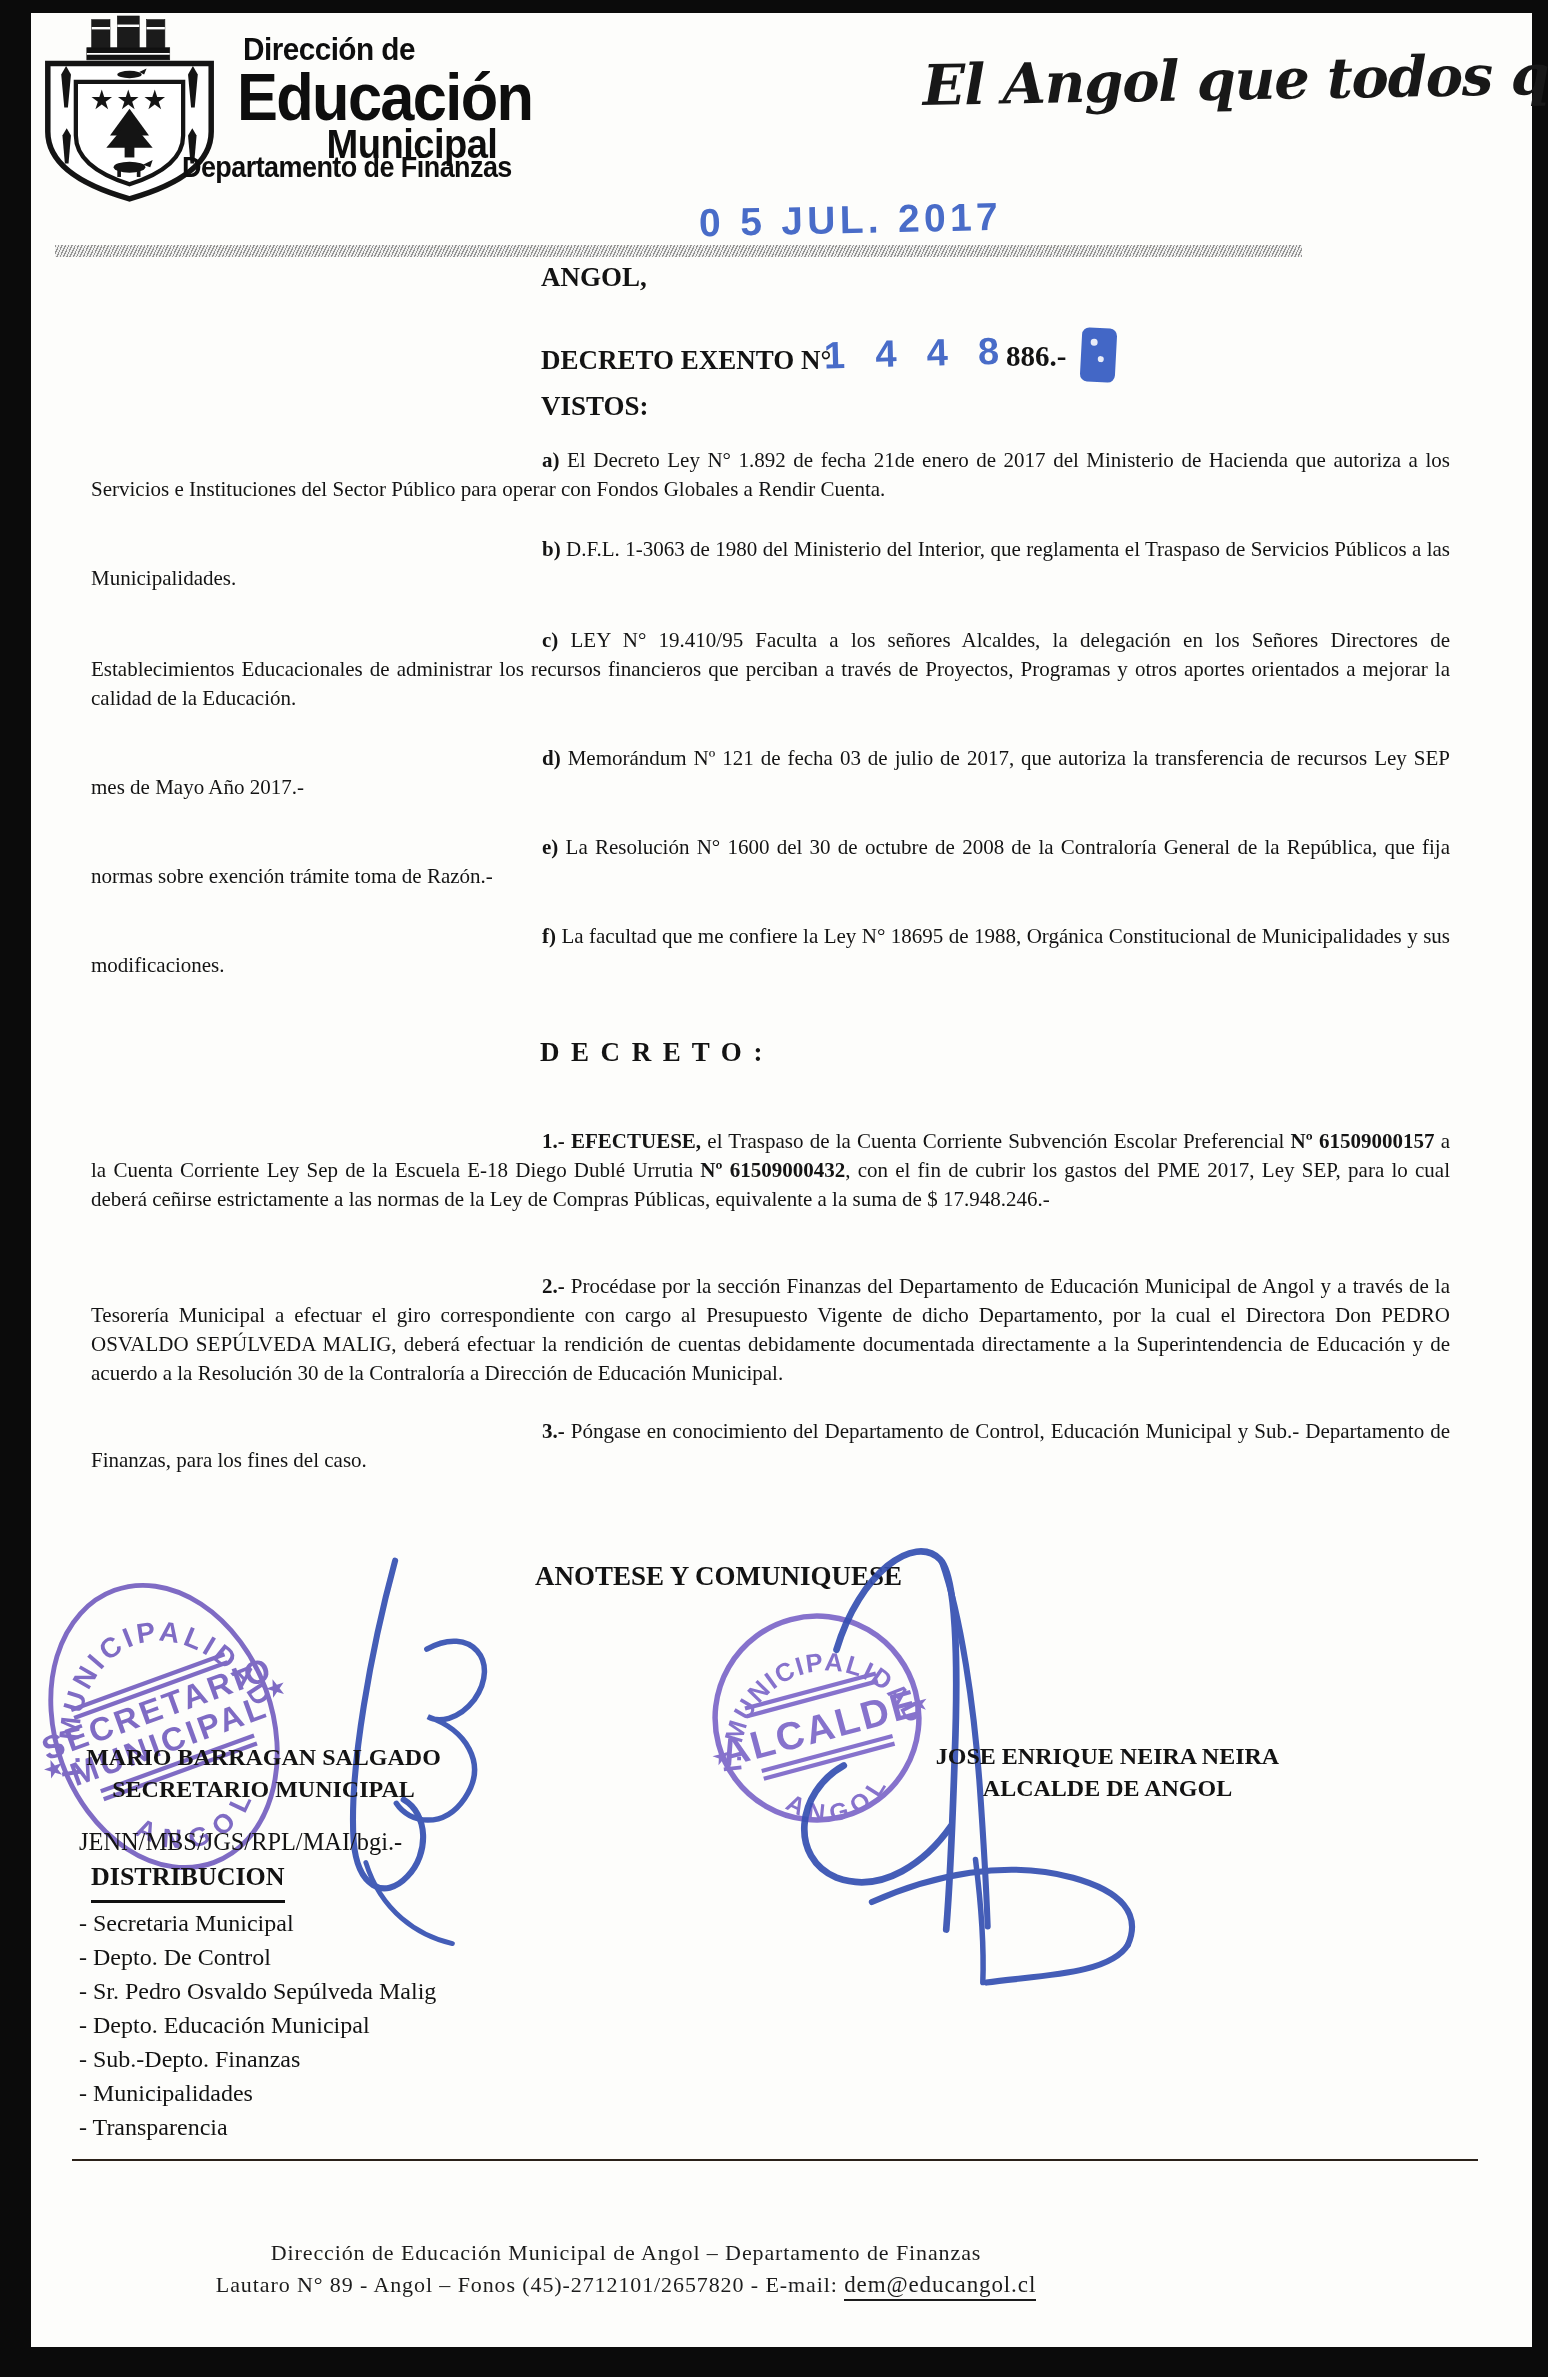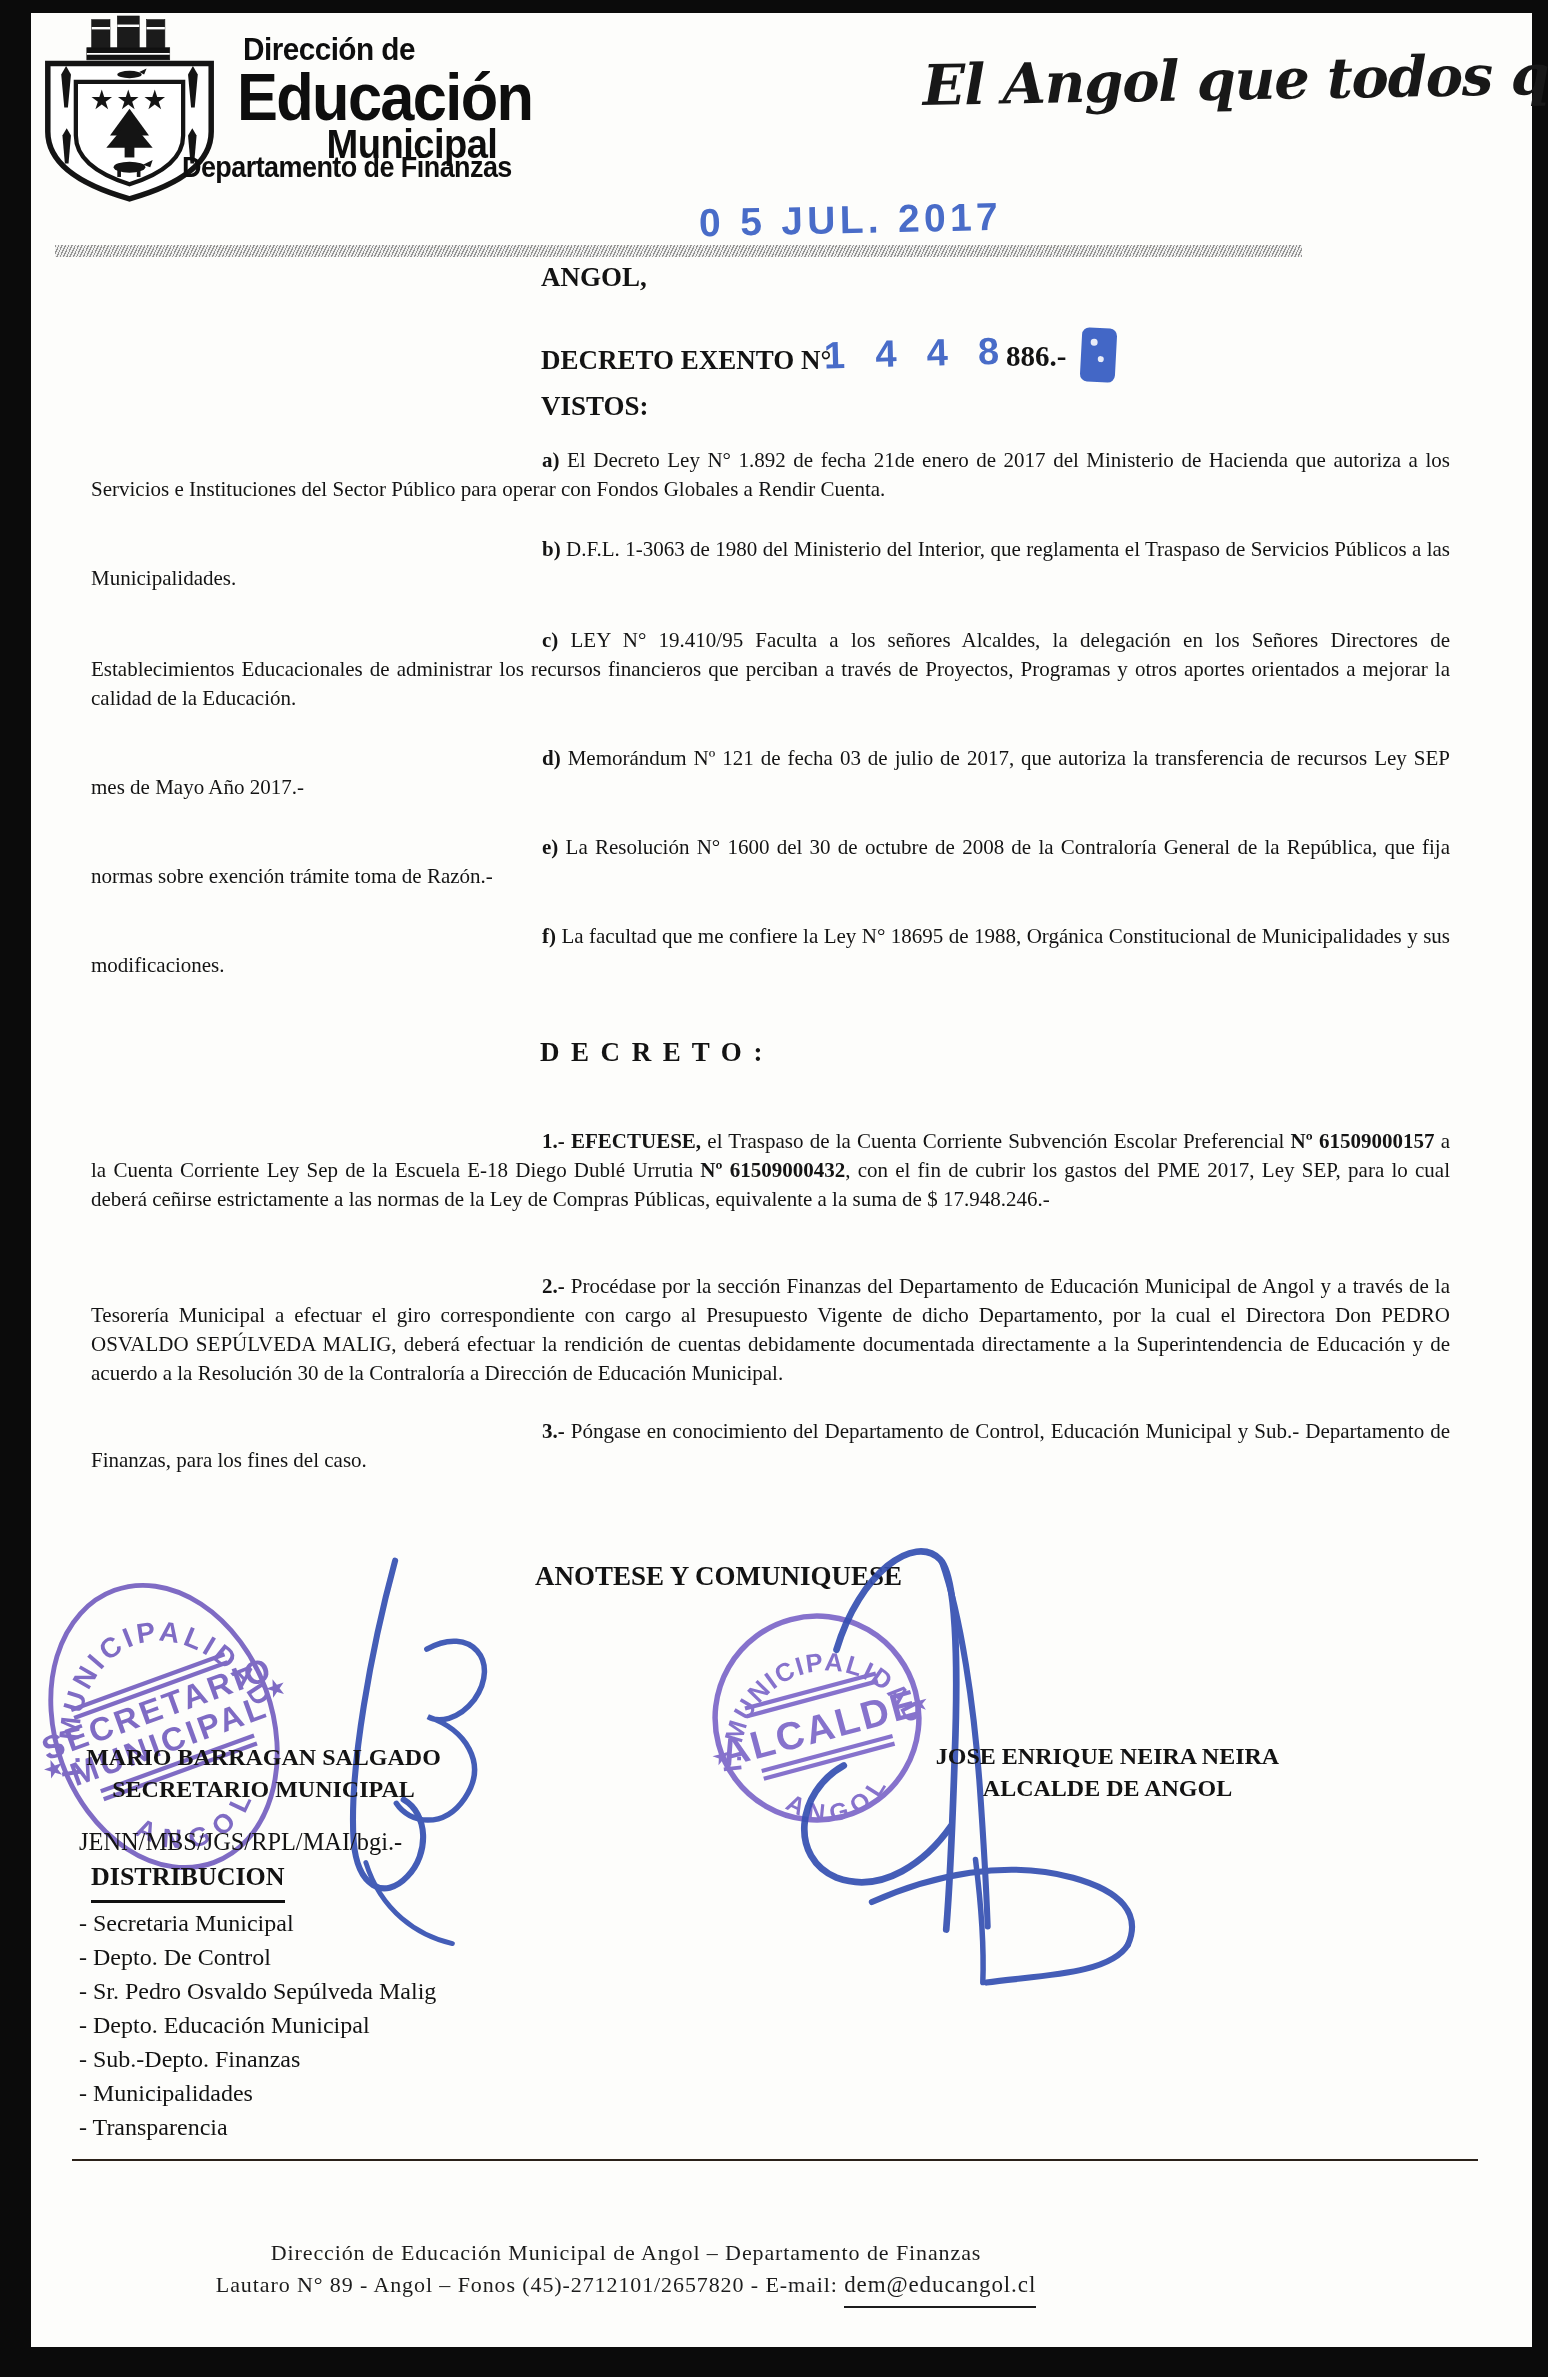--- a/index.html
+++ b/index.html
@@ -47,21 +47,21 @@
   #alcname{left:916px;top:1740px;width:383px;}
   #initials{left:79px;top:1828px;font-weight:normal;font-size:24.4px;}
   #disthead{left:79px;top:1862px;font-weight:bold;font-size:26px;border-bottom:3px solid #111;
             padding-bottom:8px;display:inline-block;margin-left:12px;}
   #distlist{left:79px;top:1906px;font-size:24px;line-height:34px;}
   #distlist div{white-space:nowrap;}
   
   #footrule{left:72px;top:2159px;width:1406px;height:1.8px;background:#2b2119;}
   #footer{left:32px;top:2237px;width:1188px;text-align:center;font-size:22px;line-height:32px;
           letter-spacing:0.9px;color:#1c1c1c;}
-  #footer .email{border-bottom:2.4px solid #1c1c1c;padding-bottom:9px;font-size:23px;}
+  #footer .email{border-bottom:2.4px solid #1c1c1c;padding-bottom:2px;font-size:23px;}
   svg{position:absolute;overflow:visible;}
   .stampword{font-family:"Liberation Sans",sans-serif;fill:#6e58bd;}
 </style>
 </head>
 <body>
 
 <div id="canvas">
   <div id="page"></div>
 
   <svg class="abs" style="left:38px;top:16px;" width="183" height="189" viewBox="0 0 300 310">

